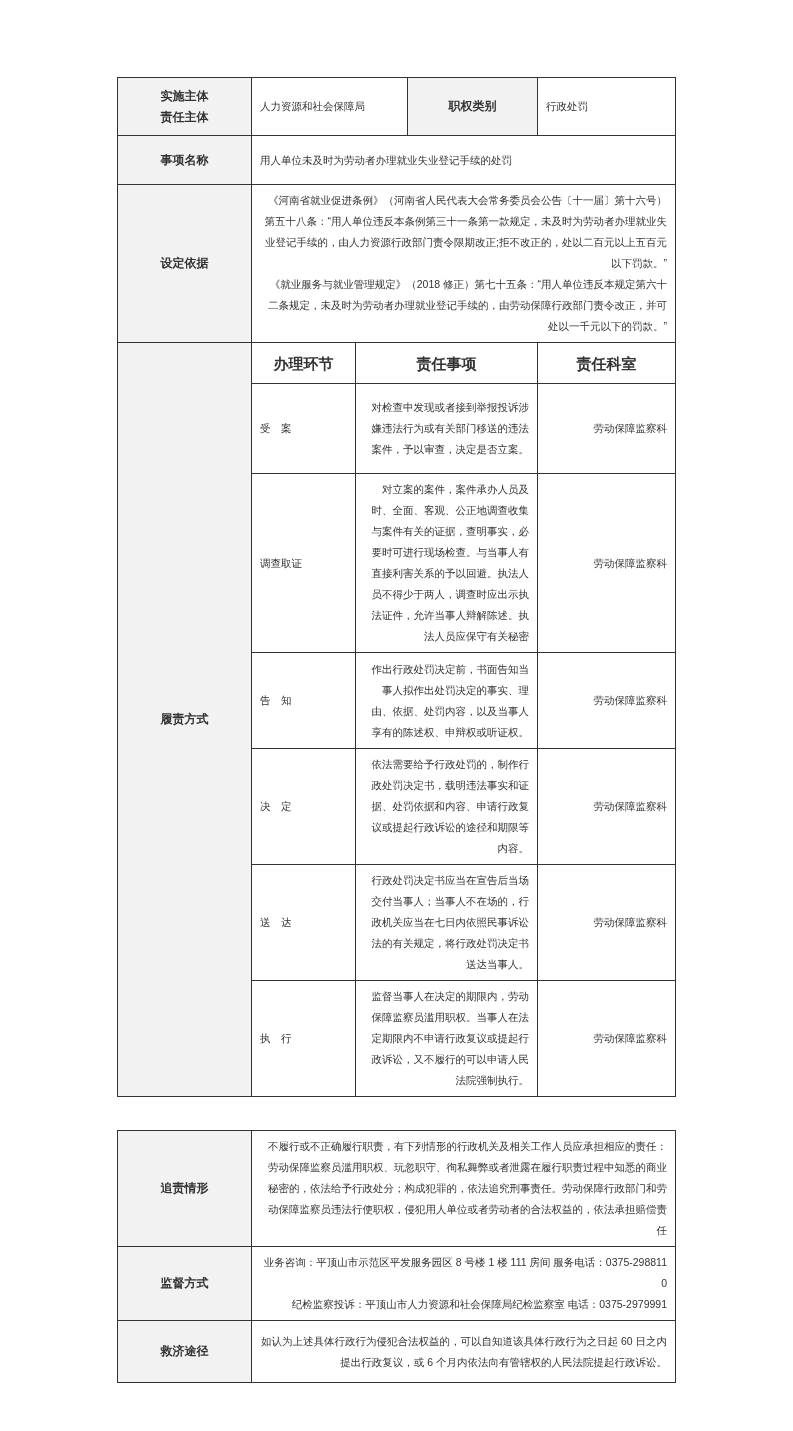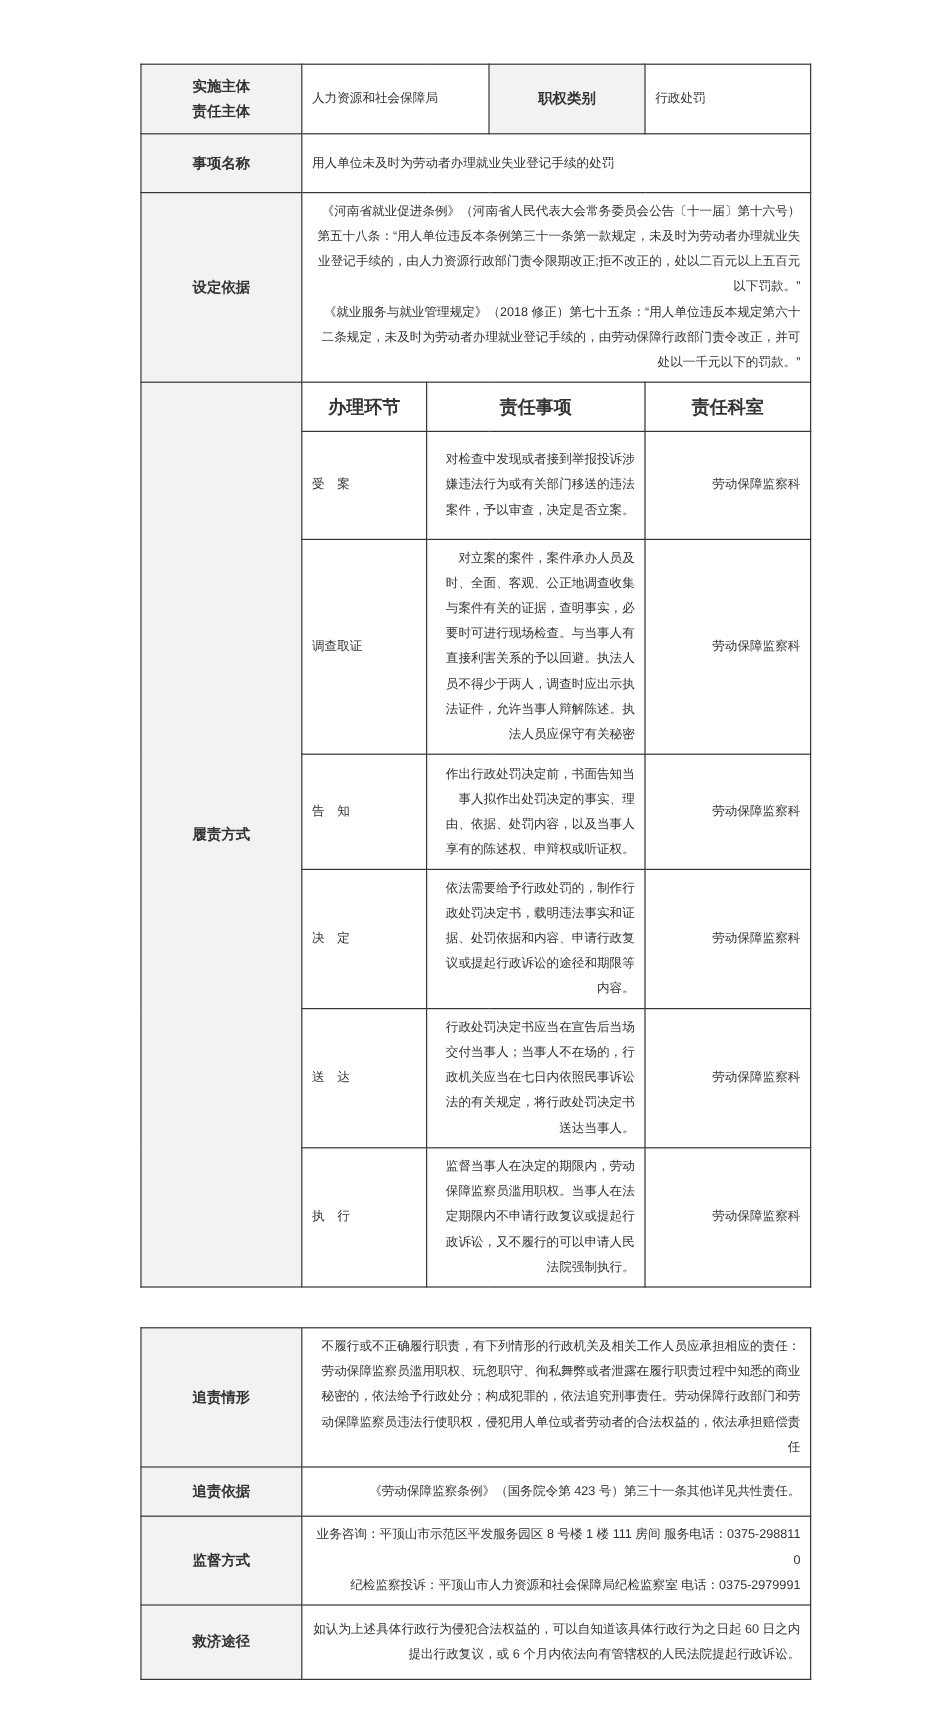--- a/index.html
+++ b/index.html
@@ -8,21 +8,21 @@
     min-height: 1431px;
     background: #ffffff;
     font-family: "Liberation Sans", "DejaVu Sans", sans-serif;
     color: #333333;
   }
   table {
     border-collapse: collapse;
     width: 558px;
     table-layout: fixed;
   }
-  #top-table { margin: 53px auto 0 auto; }
+  #top-table { margin: 77px auto 0 auto; }
   #bottom-table { margin: 33px auto 0 auto; }
   td {
     border: 1px solid #333333;
     font-size: 10.5px;
     line-height: 21px;
     vertical-align: middle;
     padding: 5px 8px;
     word-break: break-all;
     overflow: hidden;
   }
@@ -131,24 +131,20 @@
   <colgroup>
     <col style="width:134px">
       <col style="width:424px">
   </colgroup>
   <tbody>
   <tr class="h-liable">
     <td class="label">追责情形</td>
     <td class="left pre">不履行或不正确履行职责，有下列情形的行政机关及相关工作人员应承担相应的责任：
 劳动保障监察员滥用职权、玩忽职守、徇私舞弊或者泄露在履行职责过程中知悉的商业秘密的，依法给予行政处分；构成犯罪的，依法追究刑事责任。劳动保障行政部门和劳动保障监察员违法行使职权，侵犯用人单位或者劳动者的合法权益的，依法承担赔偿责任</td>
   </tr>
-  <tr class="h-lbasis">
-    <td class="label">追责依据</td>
-    <td class="left pre">《劳动保障监察条例》（国务院令第 423 号）第三十一条其他详见共性责任。</td>
-  </tr>
   <tr class="h-superv">
     <td class="label">监督方式</td>
     <td class="left pre">业务咨询：平顶山市示范区平发服务园区 8 号楼 1 楼 111 房间 服务电话：0375-2988110
 纪检监察投诉：平顶山市人力资源和社会保障局纪检监察室 电话：0375-2979991</td>
   </tr>
   <tr class="h-remedy">
     <td class="label">救济途径</td>
     <td class="left pre">如认为上述具体行政行为侵犯合法权益的，可以自知道该具体行政行为之日起 60 日之内提出行政复议，或 6 个月内依法向有管辖权的人民法院提起行政诉讼。</td>
   </tr>
 

